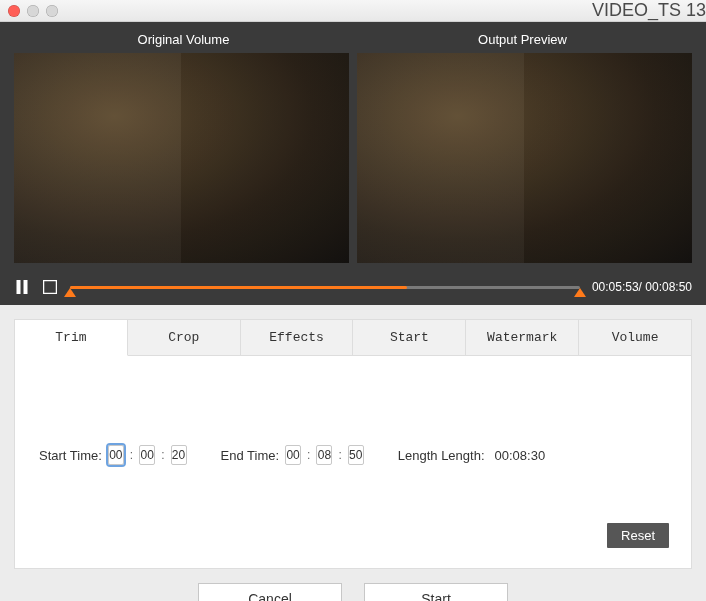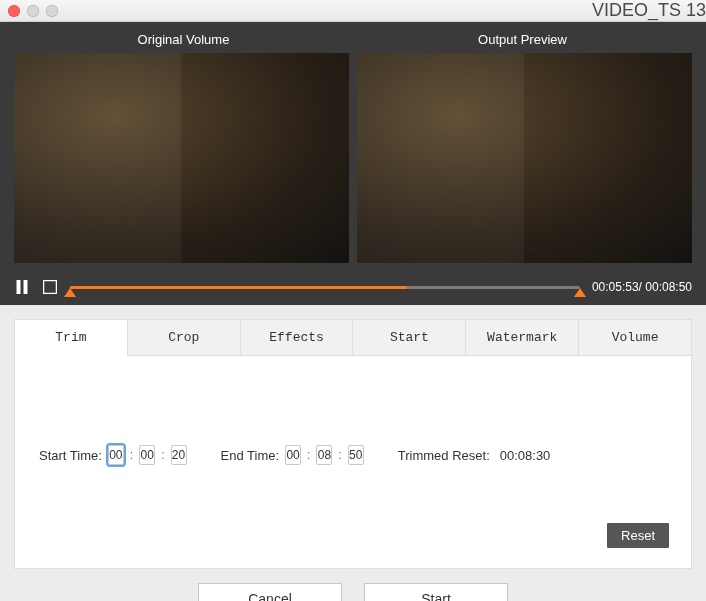--- a/index.html
+++ b/index.html
@@ -165,21 +165,21 @@
       <div class="time-group">
         <span class="time-label">End Time:</span>
         <input class="time-input" value="00" style="">
         <span class="colon">:</span>
         <input class="time-input" value="08" style="">
         <span class="colon">:</span>
         <input class="time-input" value="50" style="">
       </div>
 
       <div class="trimmed">
-        <span>Trimmed Reset:</span>
+        <span>Length Length:</span>
         <span>00:08:30</span>
       </div>
     </div>
 
     <div class="reset-row">
       <button class="reset-btn">Reset</button>
     </div>
   </div>
 </div>
 

